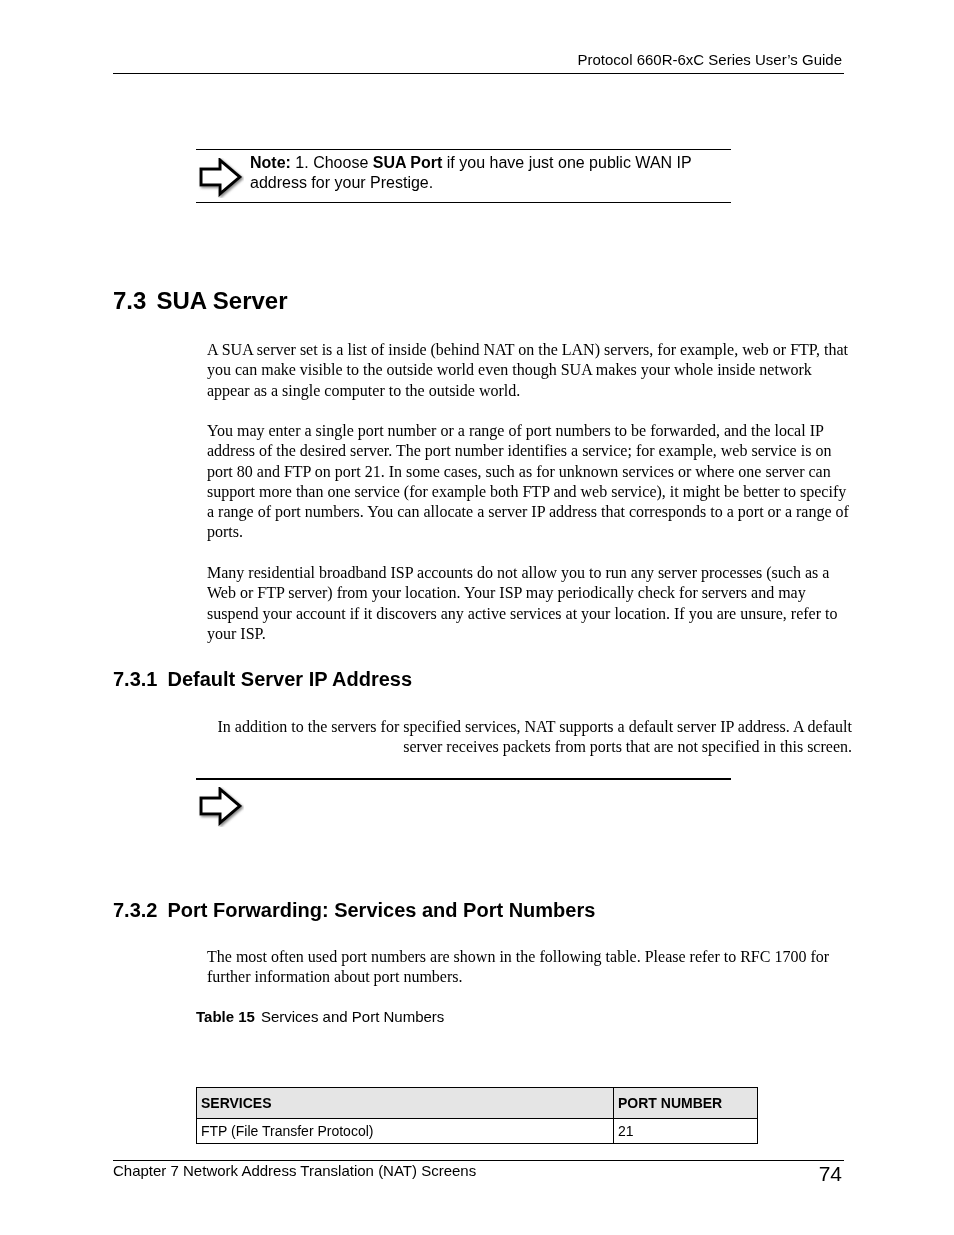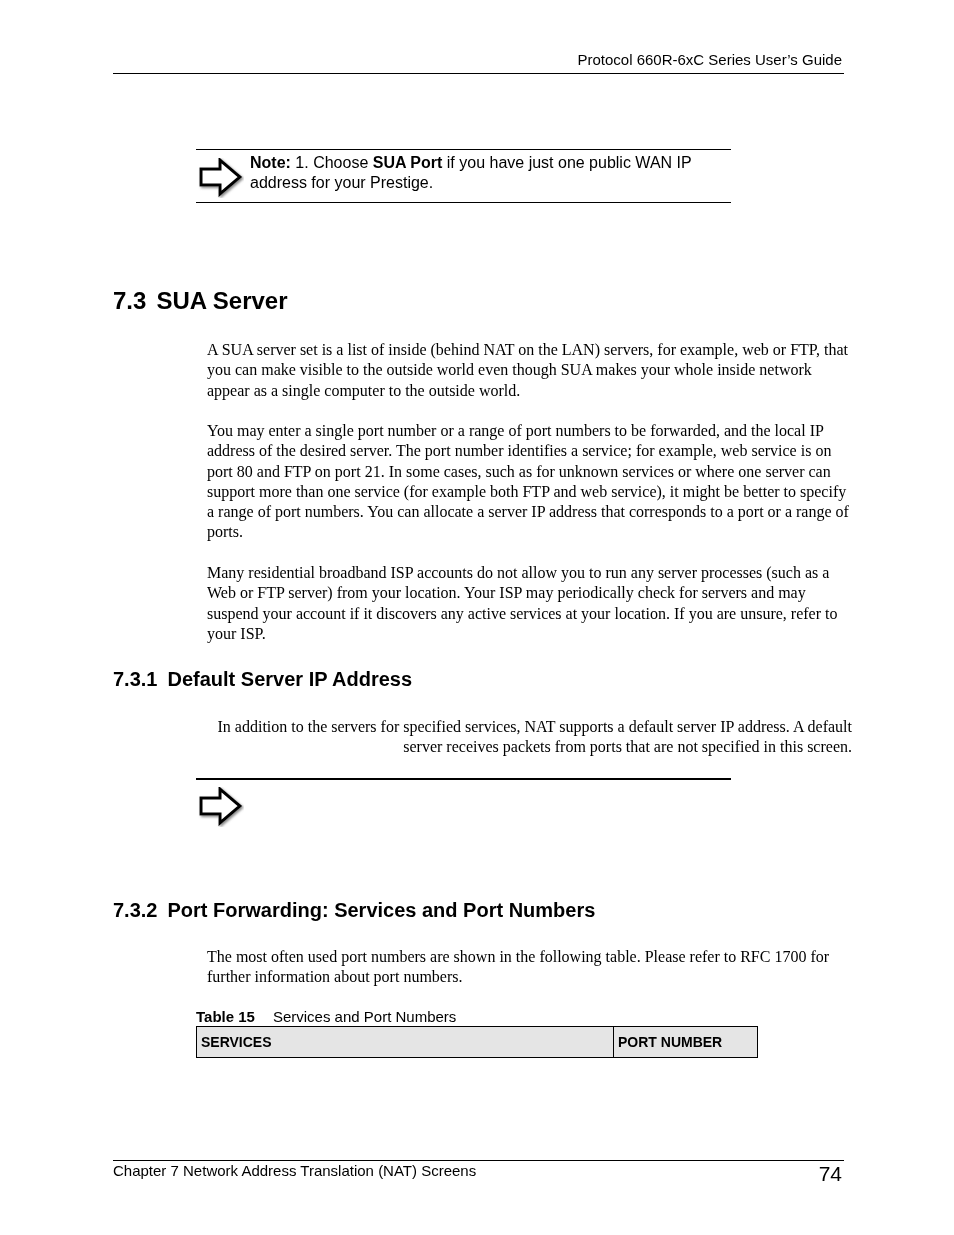--- a/index.html
+++ b/index.html
@@ -15,23 +15,23 @@
   .note .text { margin-left: 54px; padding: 3px 0 8px 0; font-size: 16px; line-height: 20.3px; }
   .note .line { display: block; }
 
   .h1 { position: absolute; left: 113px; top: 287px; font-size: 24px; font-weight: bold; }
   .h2 { position: absolute; left: 113px; font-size: 20px; font-weight: bold; }
   .h1 .num, .h2 .num { margin-right: 10px; }
 
   .para { position: absolute; left: 196px; width: 645px; font-size: 16px; line-height: 20.3px; margin-left: 11px; }
 
   .caption { position: absolute; left: 196px; top: 1008px; font-size: 15px; }
-  .caption b { margin-right: 18px; }
+  .caption b { margin-right: 6px; }
 
-  table.ports { position: absolute; left: 196px; top: 1026px; width: 562px; border-collapse: collapse; font-size: 14px; }
+  table.ports { position: absolute; left: 196px; top: 1087px; width: 562px; border-collapse: collapse; font-size: 14px; }
   table.ports th, table.ports td { border: 1px solid #000; padding: 0 4px; text-align: left; height: 24px; }
   table.ports th { background: #e5e5e5; font-weight: bold; height: 30px; font-size: 14px; }
   table.ports col.c1 { width: 417px; }
 
   .footer-rule { position: absolute; left: 113px; top: 1160px; width: 731px; border-top: 1.3px solid #000; }
   .footer-left { position: absolute; left: 113px; top: 1162px; font-size: 15px; }
   .footer-right { position: absolute; right: 112px; top: 1162px; font-size: 21px; }
 </style>
 </head>
 <body>
@@ -83,18 +83,22 @@
       <col class="c1">
       <col>
     </colgroup>
   <thead>
     <tr>
       <th>SERVICES</th>
       <th>PORT NUMBER</th>
     </tr>
   </thead>
   <tbody>
+    <tr>
+      <td>FTP (File Transfer Protocol)</td>
+      <td>21</td>
+    </tr>
   </tbody>
 </table>
 
 <div class="footer-rule"></div>
 <div class="footer-left sans">Chapter 7 Network Address Translation (NAT) Screens</div>
 <div class="footer-right sans">74</div>
 
 </body></html>

